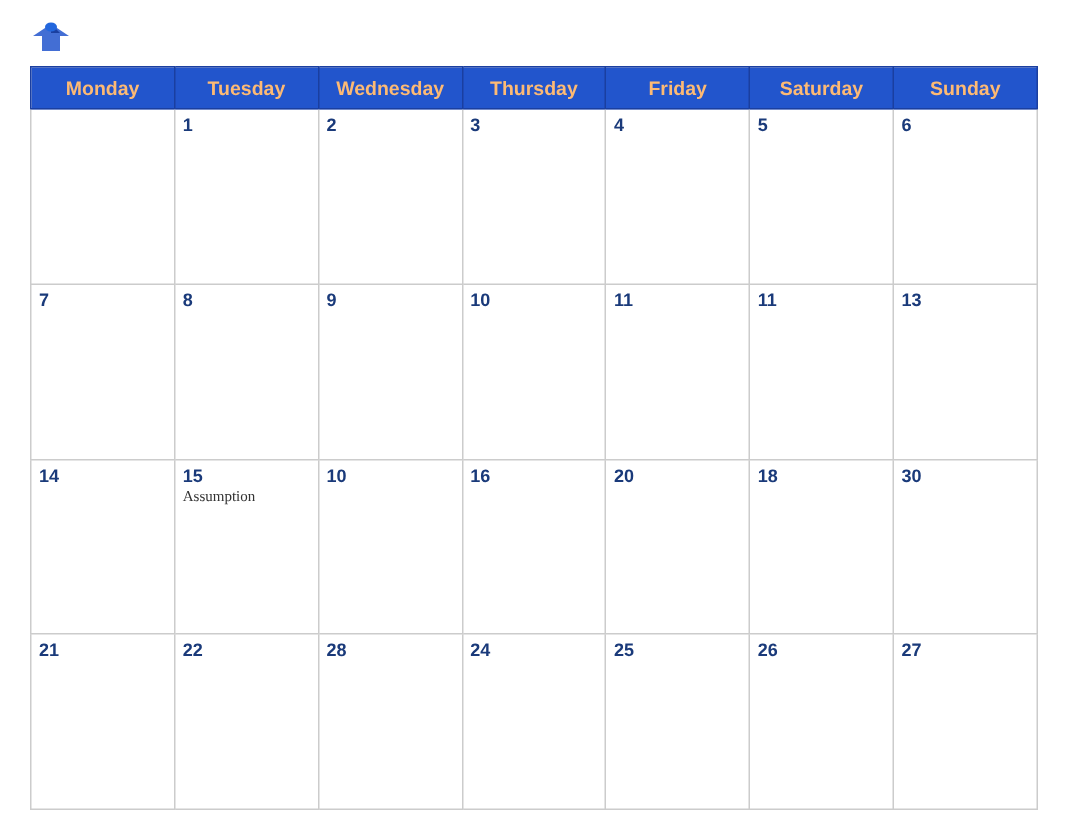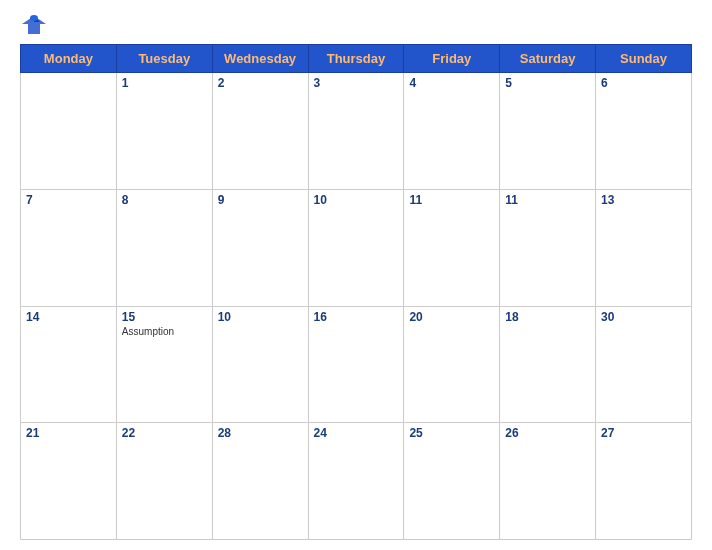--- a/index.html
+++ b/index.html
@@ -79,20 +79,21 @@
       font-size: 12px;
       font-weight: bold;
       color: #1a3a7a;
       display: block;
     }
     .holiday-label {
       font-size: 10px;
       color: #333;
       margin-top: 2px;
       display: block;
+      font-family: Liberation Serif, serif;
     }
     .empty-cell {
       background: #fff;
     }
     
     .week-row td {
       background: #fff;
     }
   </style>
 </head>

